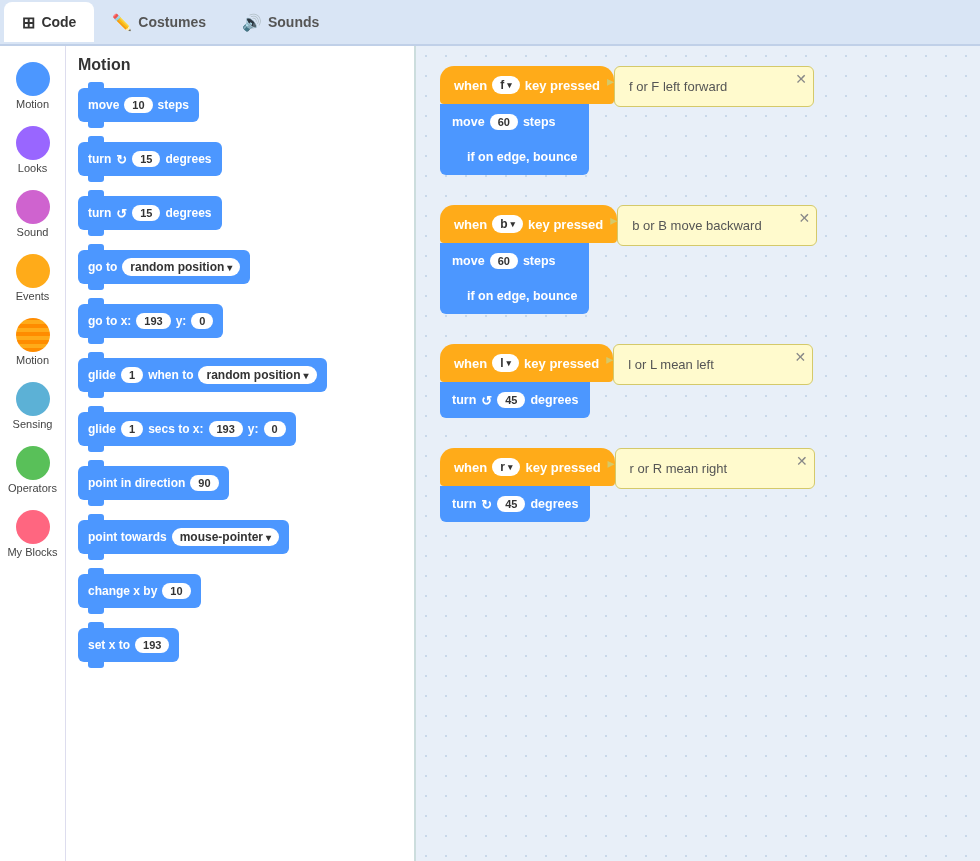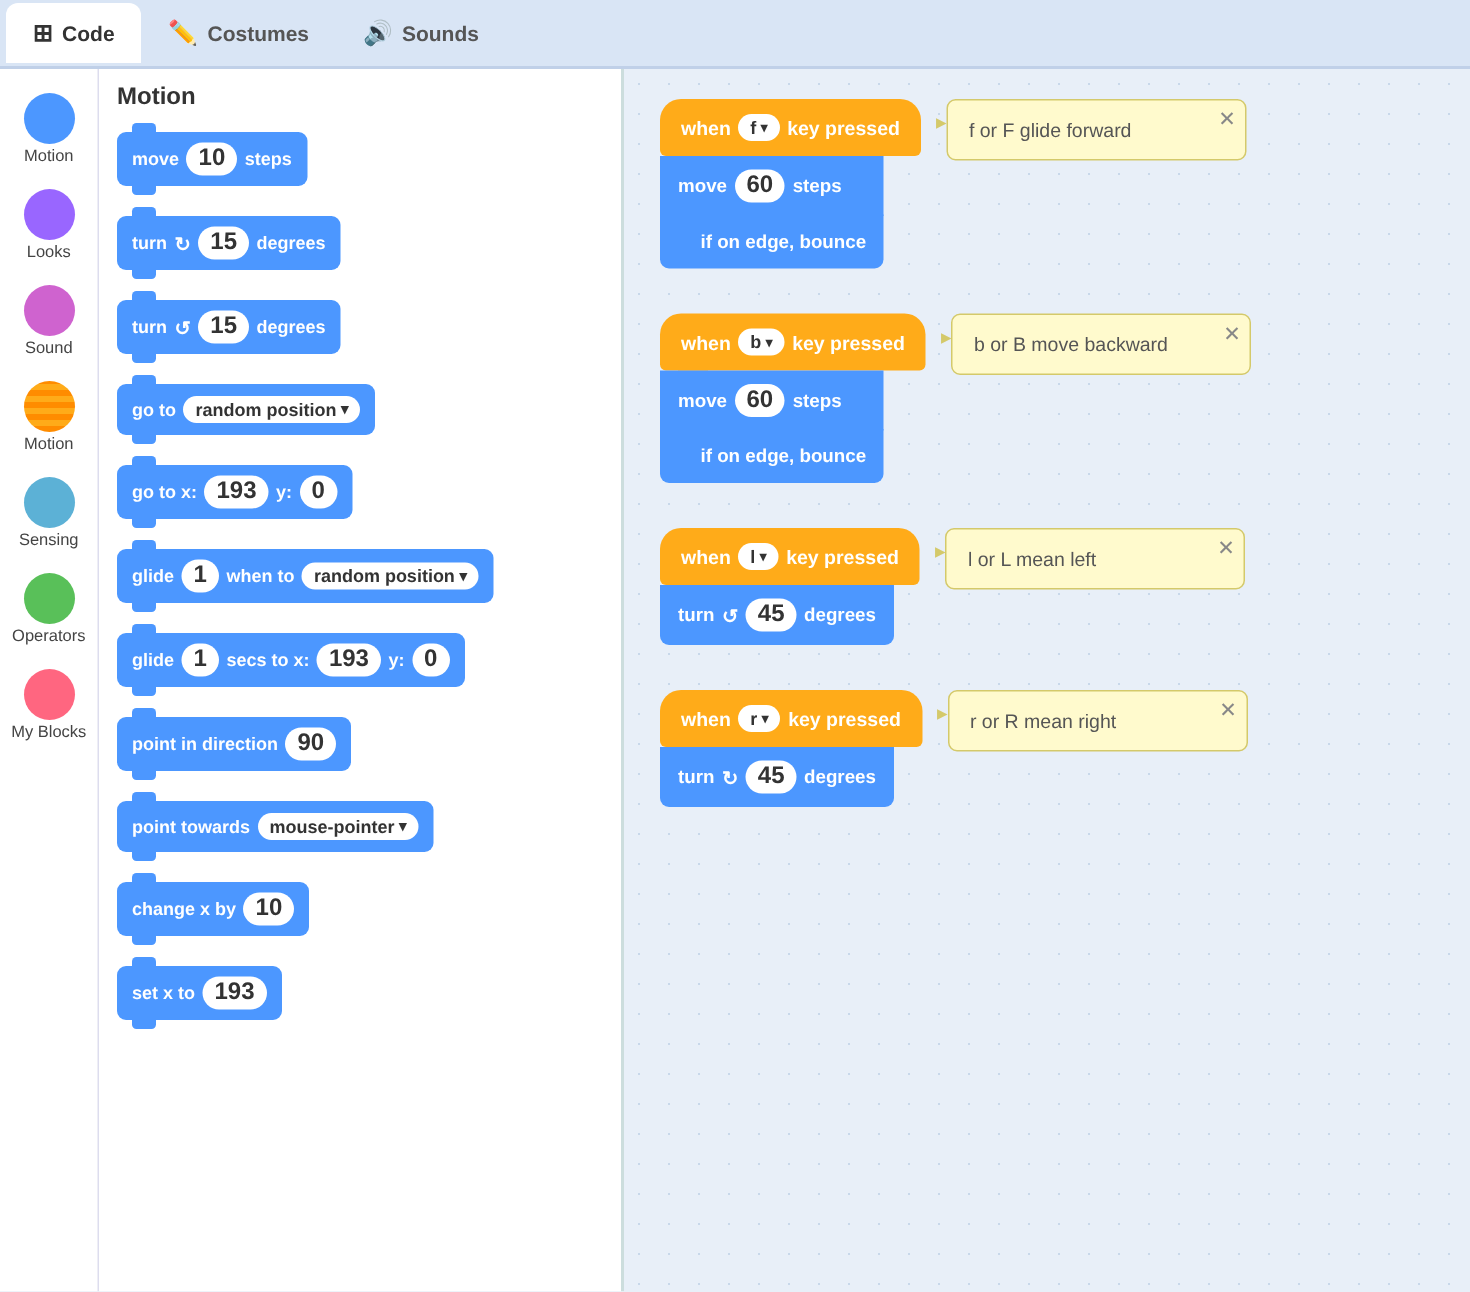--- a/index.html
+++ b/index.html
@@ -130,21 +130,21 @@
       width: 16px;
       height: 6px;
       background: #4c97ff;
       border-radius: 0 0 3px 3px;
     }
     .block-value {
       background: #fff;
       color: #333;
       border-radius: 12px;
       padding: 2px 8px;
-      font-size: 16px;
+      font-size: 11px;
       font-weight: 700;
     }
     .block-dropdown {
       background: #fff;
       color: #333;
       border-radius: 12px;
       padding: 2px 8px;
       font-size: 12px;
       font-weight: 700;
       display: inline-flex;
@@ -173,21 +173,21 @@
       flex-direction: column;
       gap: 30px;
       background-image: radial-gradient(circle, #c8d8ea 1px, transparent 1px);
       background-size: 20px 20px;
     }
 
     
     .script-group {
       display: flex;
       align-items: flex-start;
-      gap: 17px;
+      gap: 0;
     }
 
     
     .event-block {
       display: inline-flex;
       align-items: center;
       gap: 5px;
       background: #ffab19;
       color: #fff;
       border-radius: 14px 14px 4px 4px;
@@ -321,20 +321,24 @@
     </div>
     <div class="icon-item">
       <div class="icon-circle" style="background:#9966ff;"></div>
       <span class="icon-label">Looks</span>
     </div>
     <div class="icon-item">
       <div class="icon-circle" style="background:#cf63cf;"></div>
       <span class="icon-label">Sound</span>
     </div>
     <div class="icon-item">
+      <div class="icon-circle" style="background:#ffab19;"></div>
+      <span class="icon-label">Events</span>
+    </div>
+    <div class="icon-item">
       <div class="icon-circle" style="background:#ffab19;background:repeating-linear-gradient(0deg,#ff8c00,#ff8c00 4px,#ffab19 4px,#ffab19 8px);"></div>
       <span class="icon-label">Motion</span>
     </div>
     <div class="icon-item">
       <div class="icon-circle" style="background:#5cb1d6;"></div>
       <span class="icon-label">Sensing</span>
     </div>
     <div class="icon-item">
       <div class="icon-circle" style="background:#59c059;"></div>
       <span class="icon-label">Operators</span>
@@ -483,21 +487,21 @@
             <span>steps</span>
           </div>
           <div class="action-block" style="border-radius:0 0 6px 6px;">
             <span>if on edge, bounce</span>
           </div>
         </div>
       </div>
       <div class="note-block">
         <span class="note-arrow">▸</span>
         <span class="note-close">✕</span>
-        <span>f or F glide forward</span>
+        <span>f or F left forward</span>
       </div>
     </div>
 
     <div class="script-group">
       <div style="display:flex; flex-direction:column; align-items:flex-start;">
         <div class="event-block">
           <span>when</span>
           <span class="event-dropdown">b</span>
           <span>key pressed</span>
         </div>

